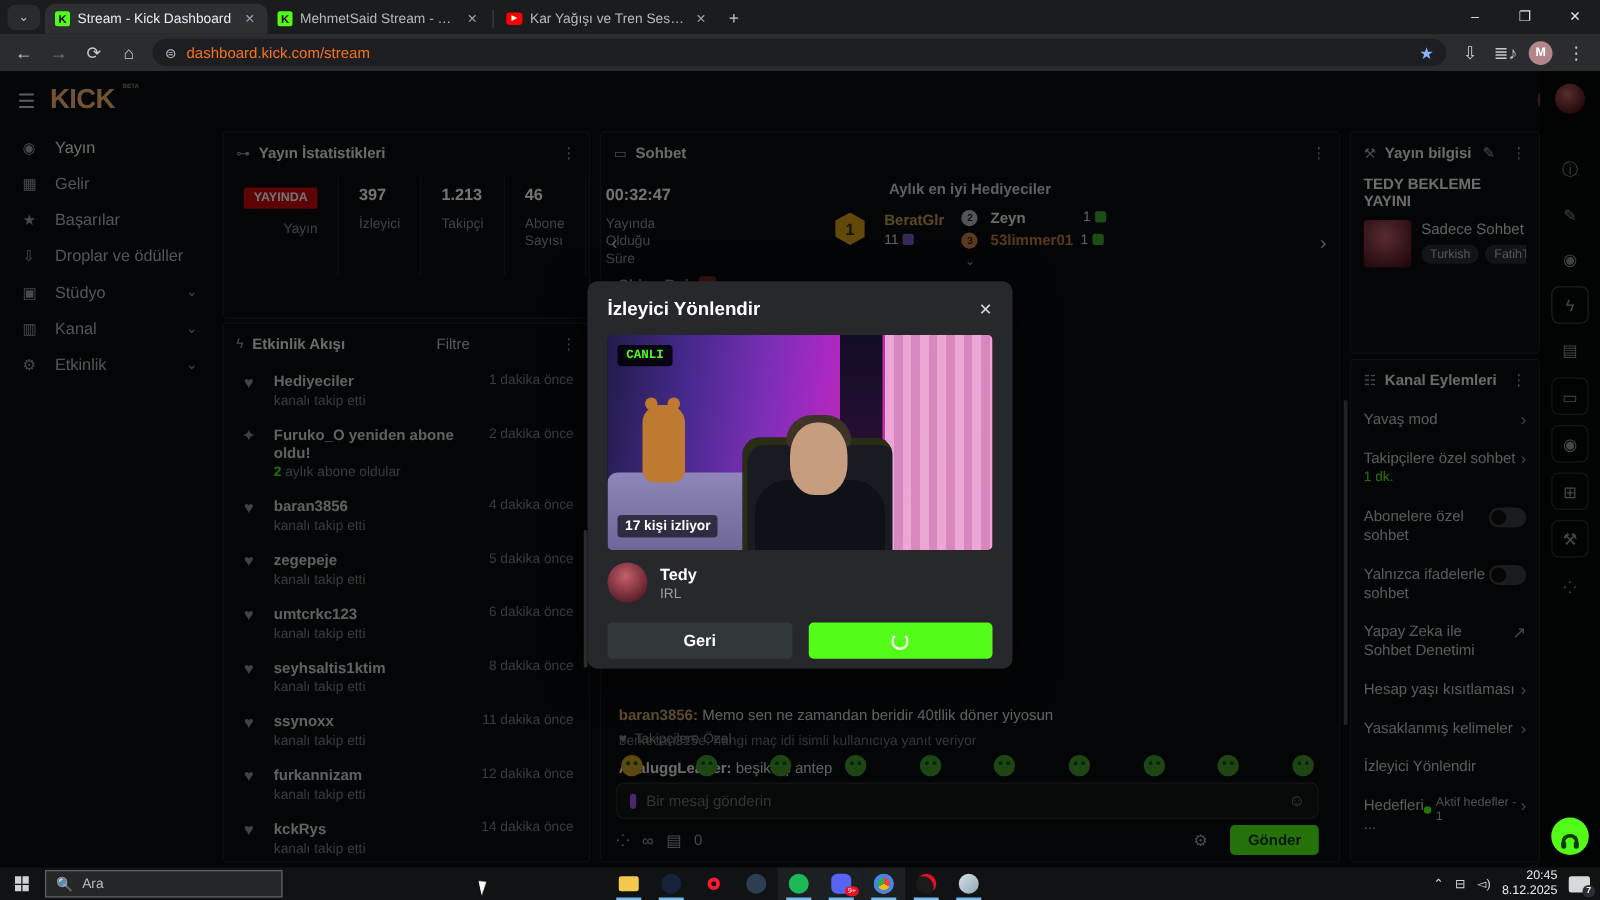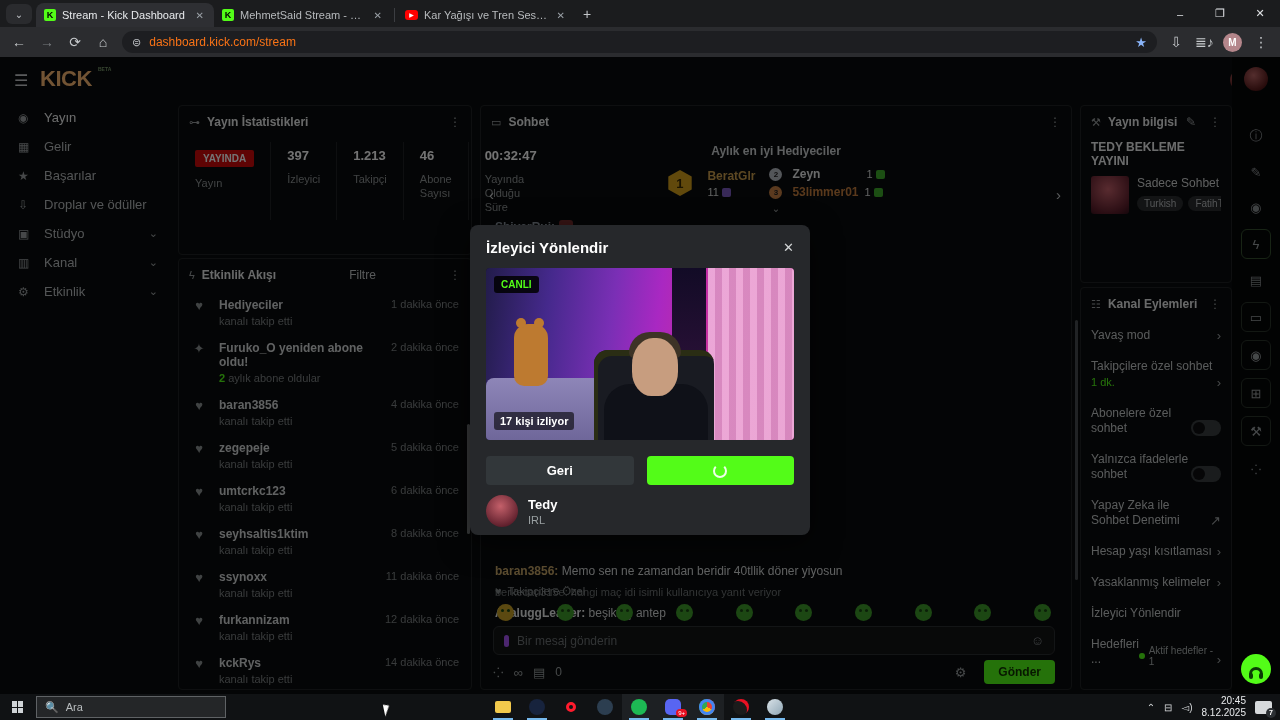--- a/index.html
+++ b/index.html
@@ -39,21 +39,21 @@
   #hdr-avatar { position:absolute; right:28px; top:12px; width:22px; height:22px; border-radius:50%; background:radial-gradient(circle at 40% 35%, #b66, #5a1c1c 70%, #2a0d0d); }
 
   .panel { position:absolute; border:1px solid #1f2324; border-radius:4px; }
   .p-head { display:flex; align-items:center; gap:7px; padding:9px 10px; color:#e8eaea; font-size:12px; font-weight:bold; }
   .p-ic { color:#9ca1a3; font-size:11px; font-weight:normal; }
   .kebab { margin-left:auto; color:#9ca1a3; font-weight:normal; }
 
   
   #stats-grid { display:flex; padding:4px 0 0; }
   .stat { flex:1; padding:6px 16px; border-left:1px solid #1f2324; }
-  .stat:first-child { border-left:none; }
+  .stat:first-child { border-left:none;text-align:right; }
   .stat .v { color:#fff; font-size:13px; font-weight:bold; }
   .stat .l { color:#8f9496; font-size:11px; margin-top:10px; line-height:1.25; }
   #live-badge { display:inline-block; background:#d20909; color:#fff; font-size:10px; font-weight:bold; padding:3px 8px; border-radius:2px; }
 
   
   #act-filter { margin-left:auto; color:#c3c7c8; font-size:12px; font-weight:normal; }
   .act-row { display:flex; gap:12px; padding:7px 12px; align-items:flex-start; }
   .act-ic { color:#8f9496; font-size:13px; width:16px; text-align:center; }
   .act-main { flex:1; }
   .act-title { color:#d6d9da; font-size:12px; font-weight:bold; }
@@ -100,21 +100,21 @@
 
   
   #si-title { color:#f0f1f2; font-size:12px; font-weight:bold; padding:2px 10px 8px; }
   #si-row { display:flex; gap:8px; padding:0 10px; }
   #si-thumb { width:38px; height:38px; border-radius:3px; background:radial-gradient(circle at 45% 35%, #c4606a, #5e1f2c 75%, #30101a); flex:0 0 auto; }
   #si-cat { color:#d2d5d6; font-size:12px; }
   #si-tags { display:flex; gap:5px; margin-top:6px; }
   .tag { background:#2a2d2f; color:#b9bdbf; font-size:10px; padding:2px 7px; border-radius:8px; white-space:nowrap; }
 
   
-  .ca-row { display:flex; align-items:flex-end; padding:8px 10px; color:#c6cacb; font-size:12px; }
+  .ca-row { display:flex; align-items:flex-start; padding:8px 10px; color:#c6cacb; font-size:12px; }
   .ca-main { flex:1; line-height:1.25; }
   .ca-sub { color:#53fc18; font-size:11px; margin-top:2px; }
   .ca-chev { color:#9ca1a3; font-size:13px; }
   .toggle { width:30px; height:16px; border-radius:9px; background:#3a3f42; position:relative; flex:0 0 auto; }
   .toggle::after { content:""; position:absolute; left:2px; top:2px; width:12px; height:12px; border-radius:50%; background:#0e0f10; }
   .ca-goal { display:flex; align-items:center; gap:4px; font-size:10px; color:#aab0b1; }
   .dot-grn { width:6px; height:6px; border-radius:50%; background:#53fc18; }
 
   
   #rail { position:absolute; top:0; right:0; width:48px; height:637px; background:#060708; display:flex; flex-direction:column; align-items:center; }
@@ -136,21 +136,21 @@
   #scene-wall { position:absolute; inset:0; background:linear-gradient(97deg,#221c4a 0%,#45298c 20%,#7a2fb5 40%,#a928c2 54%,#c02ba8 66%,#d63d96 78%,#c23088 100%); }
   #scene-slit { position:absolute; right:88px; top:0; width:34px; height:100%; background:linear-gradient(#120b26,#3a1442); }
   #scene-curtain { position:absolute; right:0; top:0; width:86px; height:100%; background:repeating-linear-gradient(90deg,#efb3dd 0 7px,#d991c4 7px 14px); opacity:.9; }
   #scene-bed { position:absolute; left:0; bottom:0; width:120px; height:62px; background:linear-gradient(#8e86b8,#6f679a); border-radius:8px 8px 0 0; }
   #scene-teddy { position:absolute; left:28px; top:56px; width:34px; height:62px; background:#bd7a30; border-radius:14px 14px 10px 10px; }
   #scene-teddy::before { content:""; position:absolute; top:-6px; left:2px; width:10px; height:10px; border-radius:50%; background:#bd7a30; box-shadow:18px 0 0 #bd7a30; }
   #scene-chair { position:absolute; left:108px; bottom:0; width:120px; height:90px; background:#191b22; border-radius:14px 14px 0 0; box-shadow:inset 4px 6px 0 #2a2d14; }
   #scene-torso { position:absolute; left:118px; bottom:0; width:104px; height:56px; background:#0f1118; border-radius:26px 26px 0 0; }
   #scene-head { position:absolute; left:146px; bottom:44px; width:46px; height:58px; background:#c79d7f; border-radius:46% 46% 42% 42%; }
   #scene-hair { position:absolute; left:143px; bottom:82px; width:52px; height:26px; background:#3d3326; border-radius:24px 24px 6px 6px; }
-  #live-chip { position:absolute; top:8px; left:8px; background:rgba(0,0,0,.85); color:#53fc18; font-size:10px; font-weight:bold; padding:3px 7px; border-radius:3px; z-index:3; }
+  #live-chip { position:absolute; top:8px; left:8px; background:rgba(0,0,0,.85); color:#53fc18; font-size:10px; font-weight:bold; padding:3px 7px; border-radius:3px; z-index:3;font-family:Liberation Mono, monospace; }
   #viewers-chip { position:absolute; bottom:10px; left:8px; background:rgba(0,0,0,.6); color:#fff; font-size:11px; font-weight:bold; padding:3px 6px; border-radius:3px; z-index:3; }
   #modal-ch { display:flex; align-items:center; gap:10px; margin-top:10px; }
   #ch-avatar { width:32px; height:32px; border-radius:50%; background:radial-gradient(circle at 45% 35%, #c4606a, #5e1f2c 75%, #30101a); }
   #ch-name { color:#fff; font-size:13px; font-weight:bold; }
   #ch-cat { color:#9aa0a2; font-size:11px; margin-top:2px; }
   #modal-btns { display:flex; gap:13px; margin-top:16px; }
   #btn-back { flex:1; height:29px; background:#32373a; border-radius:4px; color:#fff; font-size:13px; font-weight:bold; display:flex; align-items:center; justify-content:center; }
   #btn-go { flex:1; height:29px; background:#53fc18; border-radius:4px; display:flex; align-items:center; justify-content:center; }
   #spinner { width:14px; height:14px; border:2px solid rgba(255,255,255,.9); border-top-color:transparent; border-radius:50%; animation:spin 1s linear infinite; }
   @keyframes spin { to { transform:rotate(360deg); } }
@@ -549,32 +549,32 @@
       <div id="scene-curtain"></div>
       <div id="scene-bed"></div>
       <div id="scene-teddy"></div>
       <div id="scene-chair"></div>
       <div id="scene-torso"></div>
       <div id="scene-hair"></div>
       <div id="scene-head"></div>
       <span id="live-chip">CANLI</span>
       <span id="viewers-chip">17 kişi izliyor</span>
     </div>
-    <div id="modal-btns">
-      <div id="btn-back">Geri</div>
-      <div id="btn-go">
-          <div id="spinner"></div>
-        </div>
-    </div>
     <div id="modal-ch">
       <div id="ch-avatar"></div>
       <div>
         <div id="ch-name">Tedy</div>
         <div id="ch-cat">IRL</div>
       </div>
+    </div>
+    <div id="modal-btns">
+      <div id="btn-back">Geri</div>
+      <div id="btn-go">
+          <div id="spinner"></div>
+        </div>
     </div>
   </div>
 </div>
 
 <div id="taskbar">
   <div id="start">
       <div class="win-logo">
         <i></i>
         <i></i>
         <i></i>

